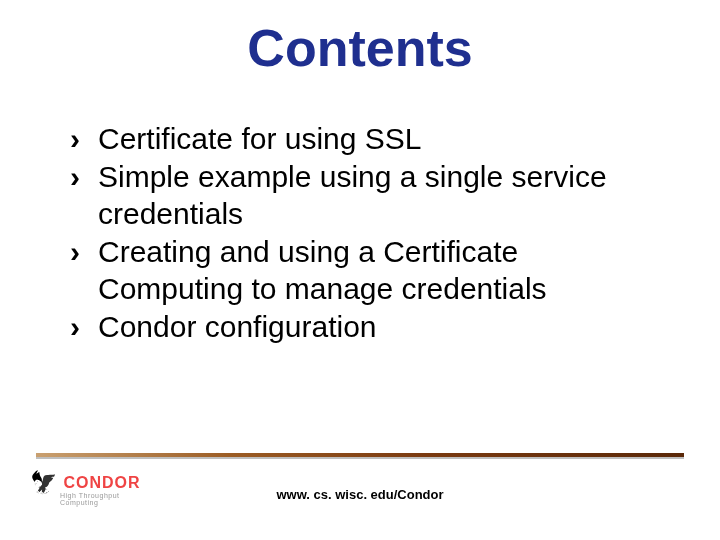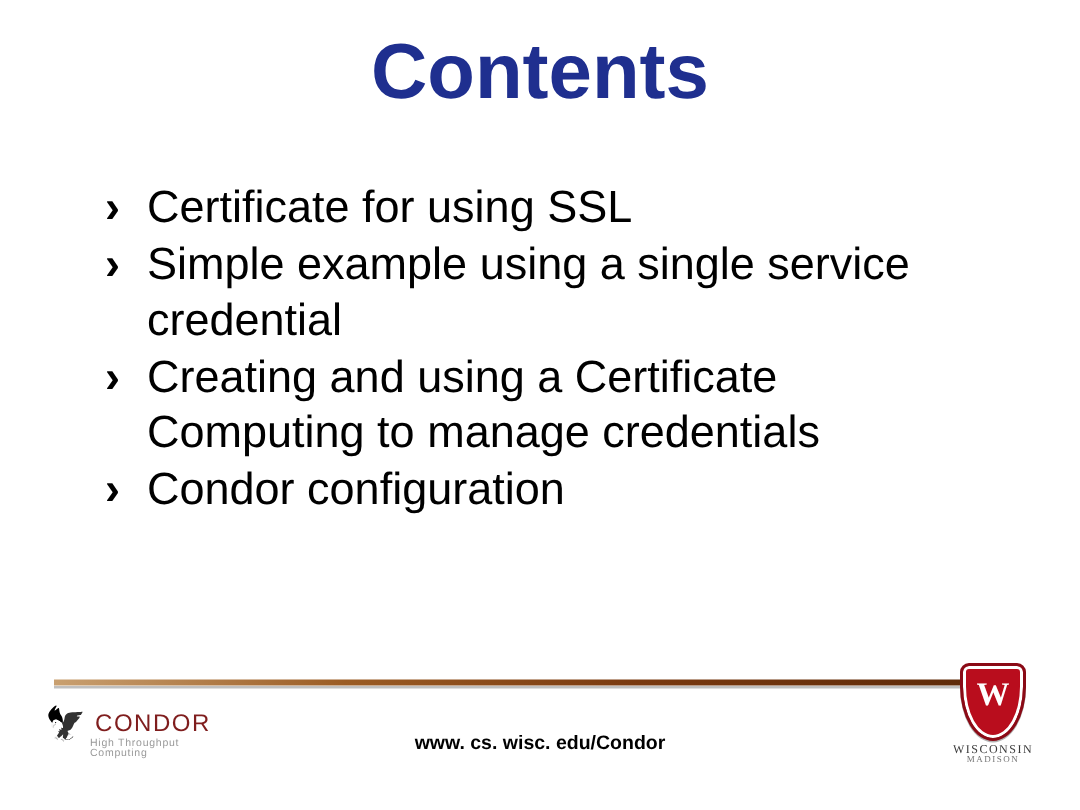--- a/index.html
+++ b/index.html
@@ -85,23 +85,23 @@
     gap: 6px;
   }
   .logo-left .eagle {
     font-size: 22px;
     line-height: 1;
     filter: grayscale(100%) contrast(200%);
   }
   .logo-left .word {
     font-family: Arial, Helvetica, sans-serif;
     font-size: 16px;
-    font-weight: normal;
+    font-weight: bold;
     letter-spacing: 1px;
-    color: #7f1d1d;
+    color: #ef4444;
   }
   .logo-left .sub {
     position: absolute;
     top: 20px;
     left: 30px;
     font-family: Arial, Helvetica, sans-serif;
     font-size: 7px;
     color: #999;
     letter-spacing: 0.5px;
   }
@@ -157,21 +157,21 @@
 
   <div class="title">Contents</div>
 
   <div class="body">
     <div class="item">
       <div class="bullet">›</div>
       <div class="text">Certificate for using SSL</div>
     </div>
     <div class="item">
       <div class="bullet">›</div>
-      <div class="text">Simple example using a single service credential</div>
+      <div class="text">Simple example using a single service credentials</div>
     </div>
     <div class="item">
       <div class="bullet">›</div>
       <div class="text">Creating and using a Certificate Computing to manage credentials</div>
     </div>
     <div class="item">
       <div class="bullet">›</div>
       <div class="text">Condor configuration</div>
     </div>
   </div>
@@ -179,21 +179,16 @@
   <div class="divider">
       <div class="bar"></div>
     </div>
 
   <div class="logo-left">
     <span class="eagle">🦅</span>
     <span class="word">CONDOR</span>
     <span class="sub">High Throughput Computing</span>
   </div>
 
-  <div class="logo-right">
-    <div class="crest"></div>
-    <div class="crest-label">WISCONSIN</div>
-    <div class="crest-sub">MADISON</div>
-  </div>
 
   <div class="footer-url">www. cs. wisc. edu/Condor</div>
 
 </div>
 
 </body></html>

